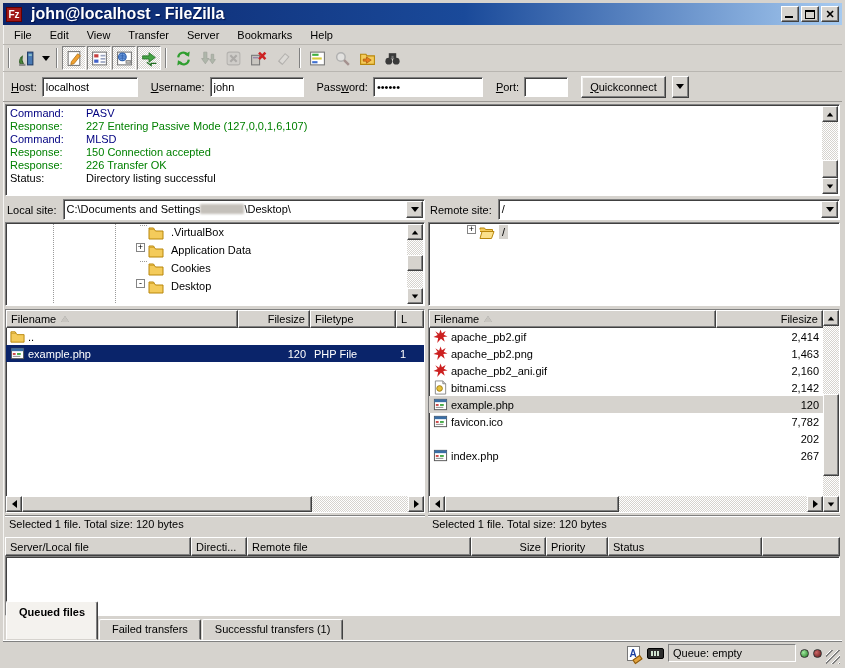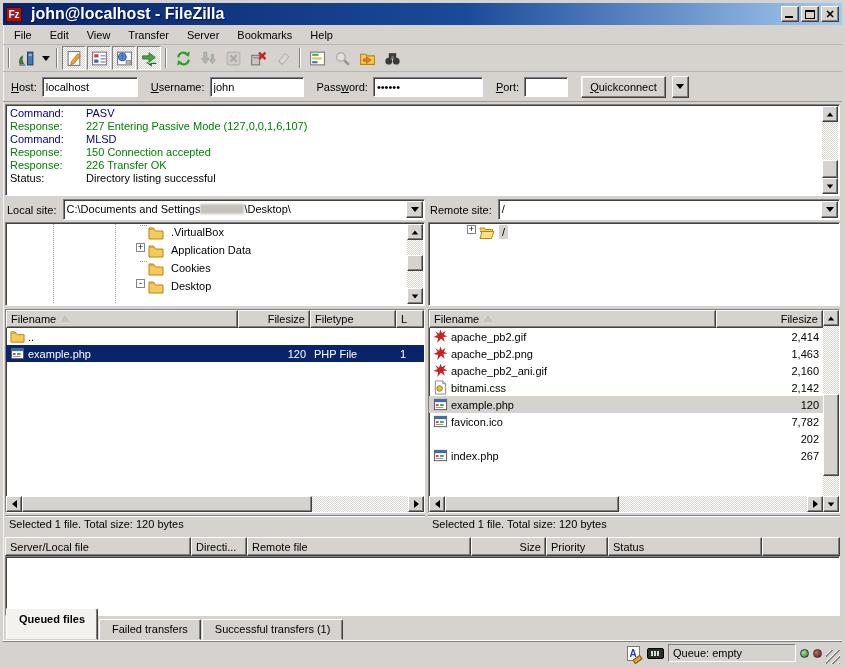--- a/index.html
+++ b/index.html
@@ -163,21 +163,21 @@
   .qc1{width:186px;flex:none}.qc2{width:56px;flex:none}.qc3{width:224px;flex:none}
   .qc4{width:75px;flex:none}.qc5{width:62px;flex:none}.qc6{width:154px;flex:none}.qc7{flex:1}
   .qbody { height:60px; background:#fff; border:1px solid; border-color:#808080 #fff #fff #808080;
     box-shadow: inset 1px 1px 0 #404040; }
 
   
   .tabsrow { height:24px; display:flex; align-items:flex-end; padding-left:3px; flex:none; }
   .tab { padding:3px 12px 3px 12px; margin-right:1px; background:#d6d3ce;
     border:1px solid; border-color:#fff #404040 #d6d3ce #fff; box-shadow: inset -1px 0 0 #808080;
     border-radius:2px 2px 0 0; cursor:pointer; line-height:13px; }
-  .tab.active { background:#f4f2ee; font-weight:bold; padding-top:4px; padding-bottom:13px; }
+  .tab.active { background:#f4f2ee; font-weight:bold; padding-top:4px; padding-bottom:20px; }
 
   
   .statusbar { height:25px; flex:none; border-top:1px solid #fff; background:#d6d3ce;
     display:flex; align-items:center; justify-content:flex-end; gap:4px; padding:0 2px 0 4px;
     box-shadow: 0 1px 0 #808080 inset; }
   .sbicon { width:18px; height:16px; display:flex; align-items:center; justify-content:center; cursor:pointer; }
   .tt-icon { width:13px; height:15px; background:#fff; border:1px solid #777; font-size:10px;
     font-weight:bold; color:#1a3fa0; text-align:center; line-height:14px; position:relative; }
   .tt-icon::after { content:""; position:absolute; right:-3px; bottom:-2px; width:7px; height:3px;
     background:#e3a23c; transform:rotate(-35deg); border:0.5px solid #8a5a10; }

